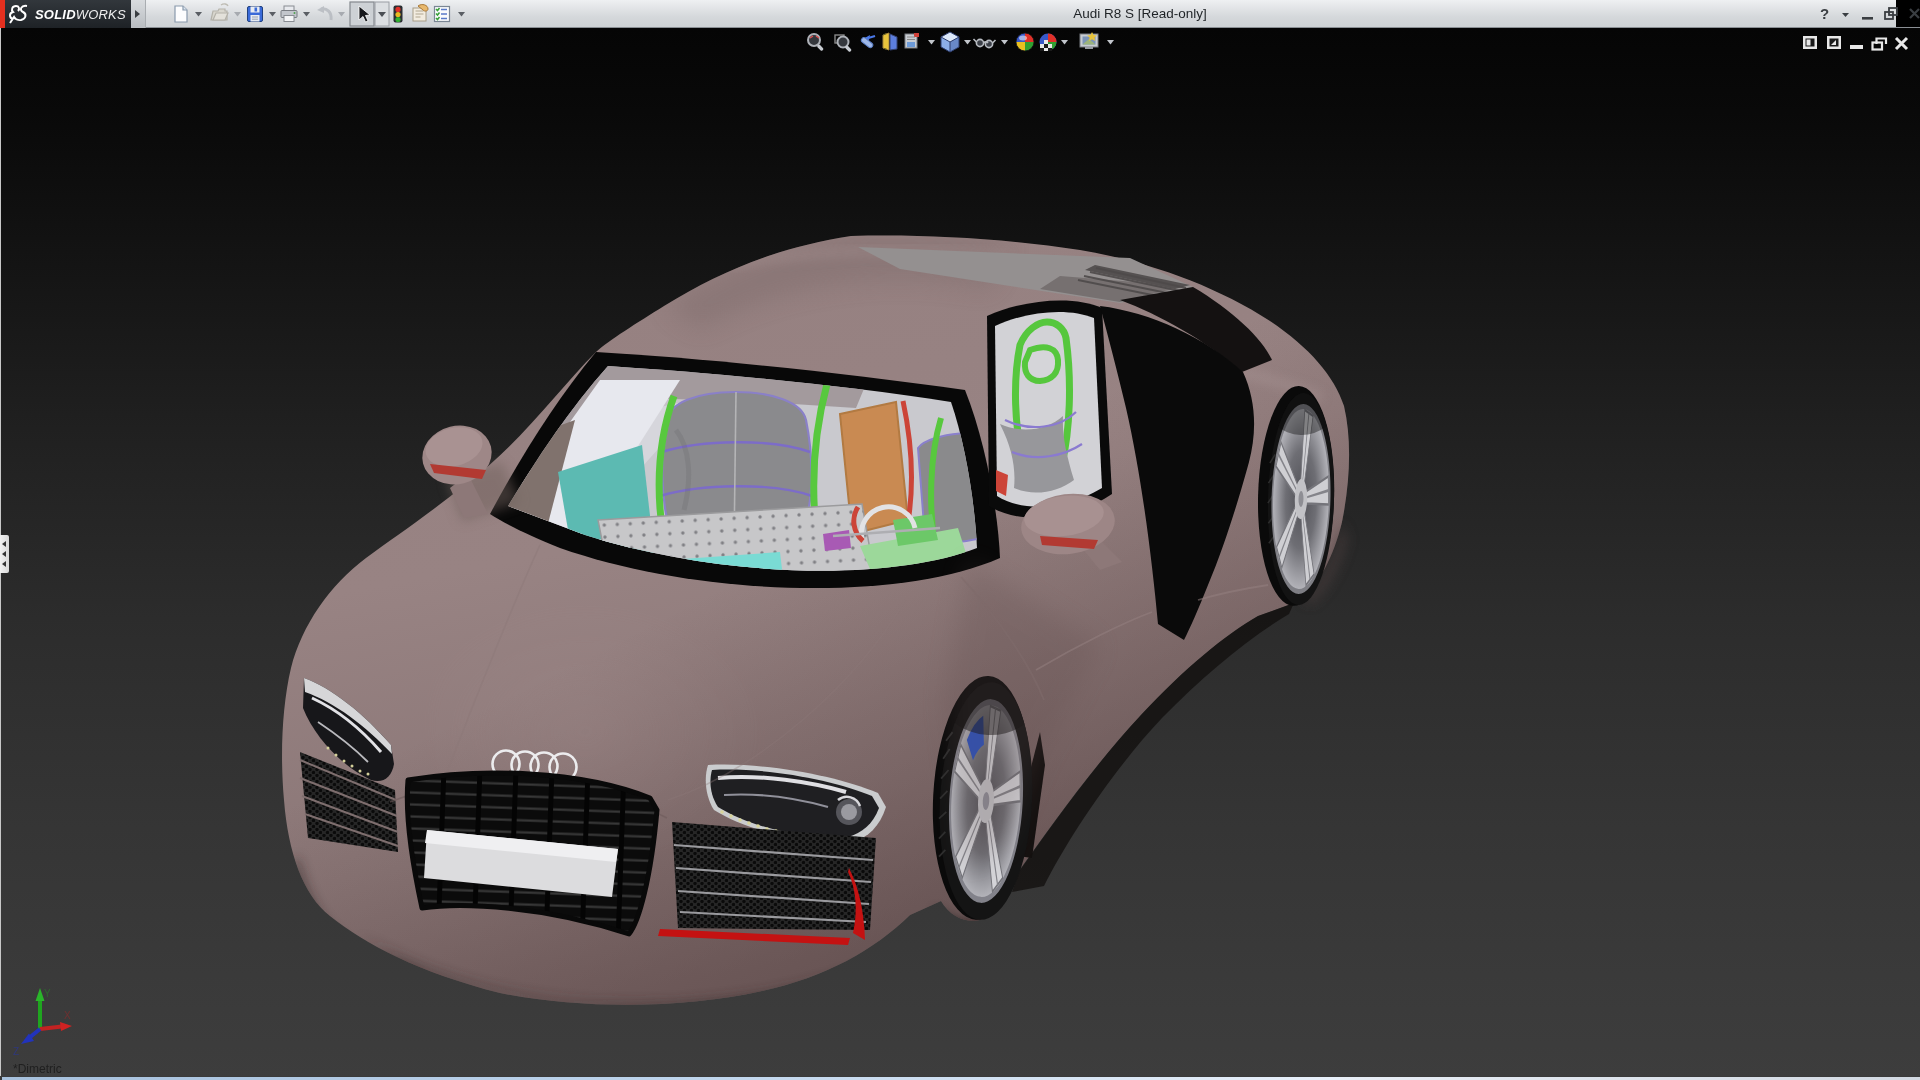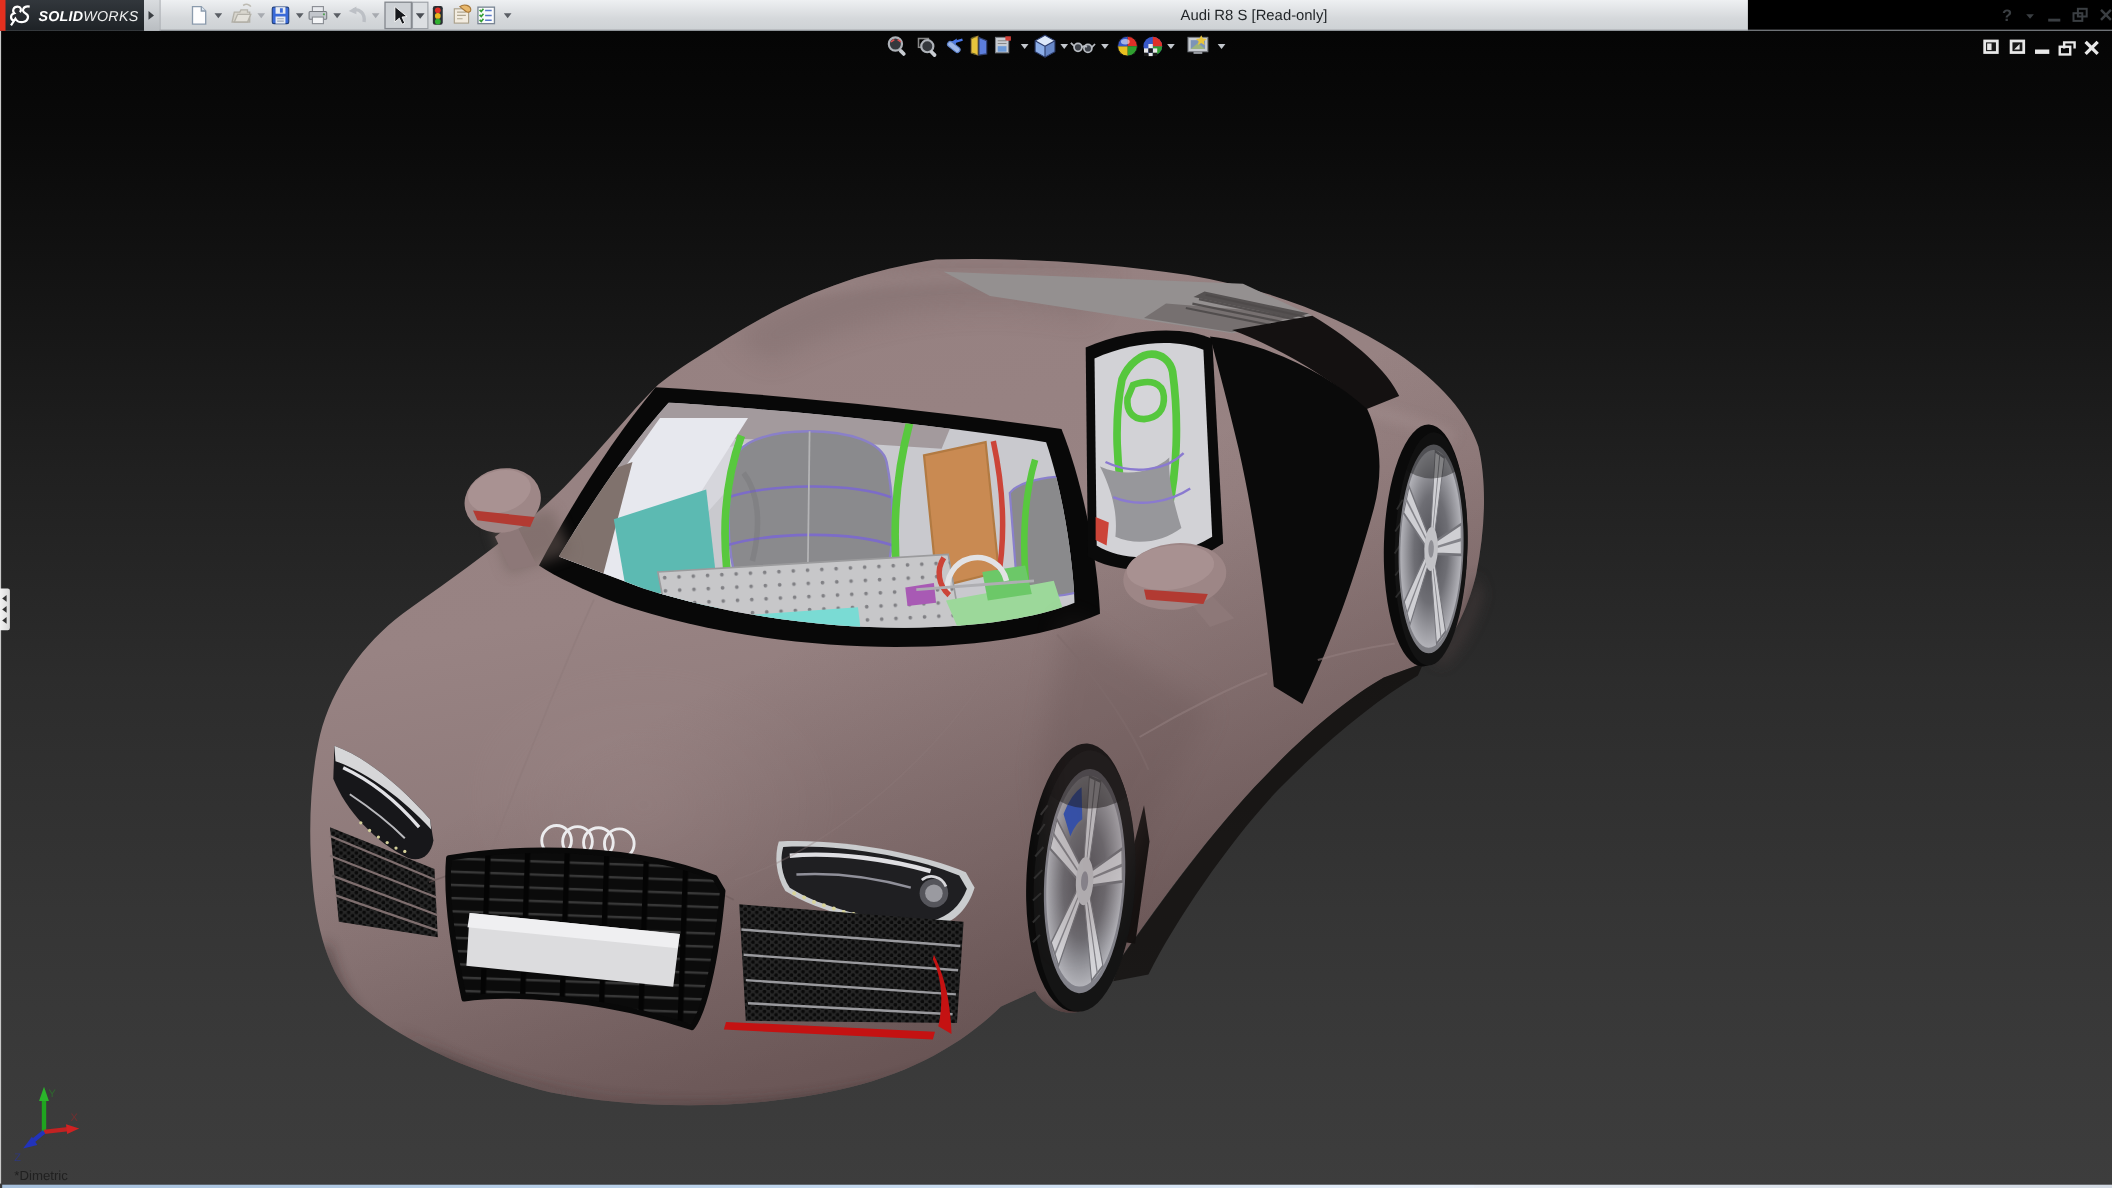--- a/index.html
+++ b/index.html
@@ -1,19 +1,19 @@
 <!DOCTYPE html>
 <html><head><meta charset="utf-8"><title>Audi R8 S</title>
 <style>
 html,body{margin:0;padding:0;width:1920px;height:1080px;overflow:hidden;background:#000;font-family:"Liberation Sans",sans-serif}
 #vp{position:absolute;left:0;top:28px;width:1920px;height:1052px;
 background:linear-gradient(180deg,#050505 0%,#090909 8%,#121212 20%,#202020 38%,#2c2c2c 56%,#353535 76%,#3a3a3a 90%,#3d3d3d 100%);}
 #vpline{position:absolute;left:0;top:28px;width:1px;height:1052px;background:#c8c8c8;}
 svg.scene{position:absolute;left:0;top:0}
-#titlebar{position:absolute;left:0;top:0;width:1589px;height:28px;background:linear-gradient(#eef0f2,#d5d8db 60%,#cdd1d4);}
+#titlebar{position:absolute;left:0;top:0;width:1896px;height:28px;background:linear-gradient(#eef0f2,#d5d8db 60%,#cdd1d4);}
 #titlebar .tbot{position:absolute;left:0;top:27px;width:1920px;height:1px;background:#8a8f94}
 #logo{position:absolute;left:0;top:0;width:131px;height:28px;background:linear-gradient(#32373c,#1e2226);}
 #redstrip{position:absolute;left:0;top:0;width:5px;height:28px;background:#e5301f}
 #logotext{position:absolute;left:35px;top:7px;color:#fff;font-size:13px;font-style:italic;font-weight:bold;letter-spacing:.2px}
 #logotext span{font-weight:normal;opacity:.92}
 #expandtab{position:absolute;left:131px;top:0;width:14px;height:28px;background:linear-gradient(#d9dcdf,#b9bdc1);border-right:1px solid #a9adb1}
 #expandtab:before{content:"";position:absolute;left:4px;top:10px;border-left:5px solid #3a3e42;border-top:4px solid transparent;border-bottom:4px solid transparent}
 #wintitle{position:absolute;left:0;top:6px;width:2280px;text-align:center;font-size:13.5px;color:#1f2326}
 #dimetric{position:absolute;left:13px;top:1062px;color:#202020;font-size:12px;}
 #bottomstrip{position:absolute;left:0;top:1076px;width:1920px;height:4px;background:#3a3a3a}

